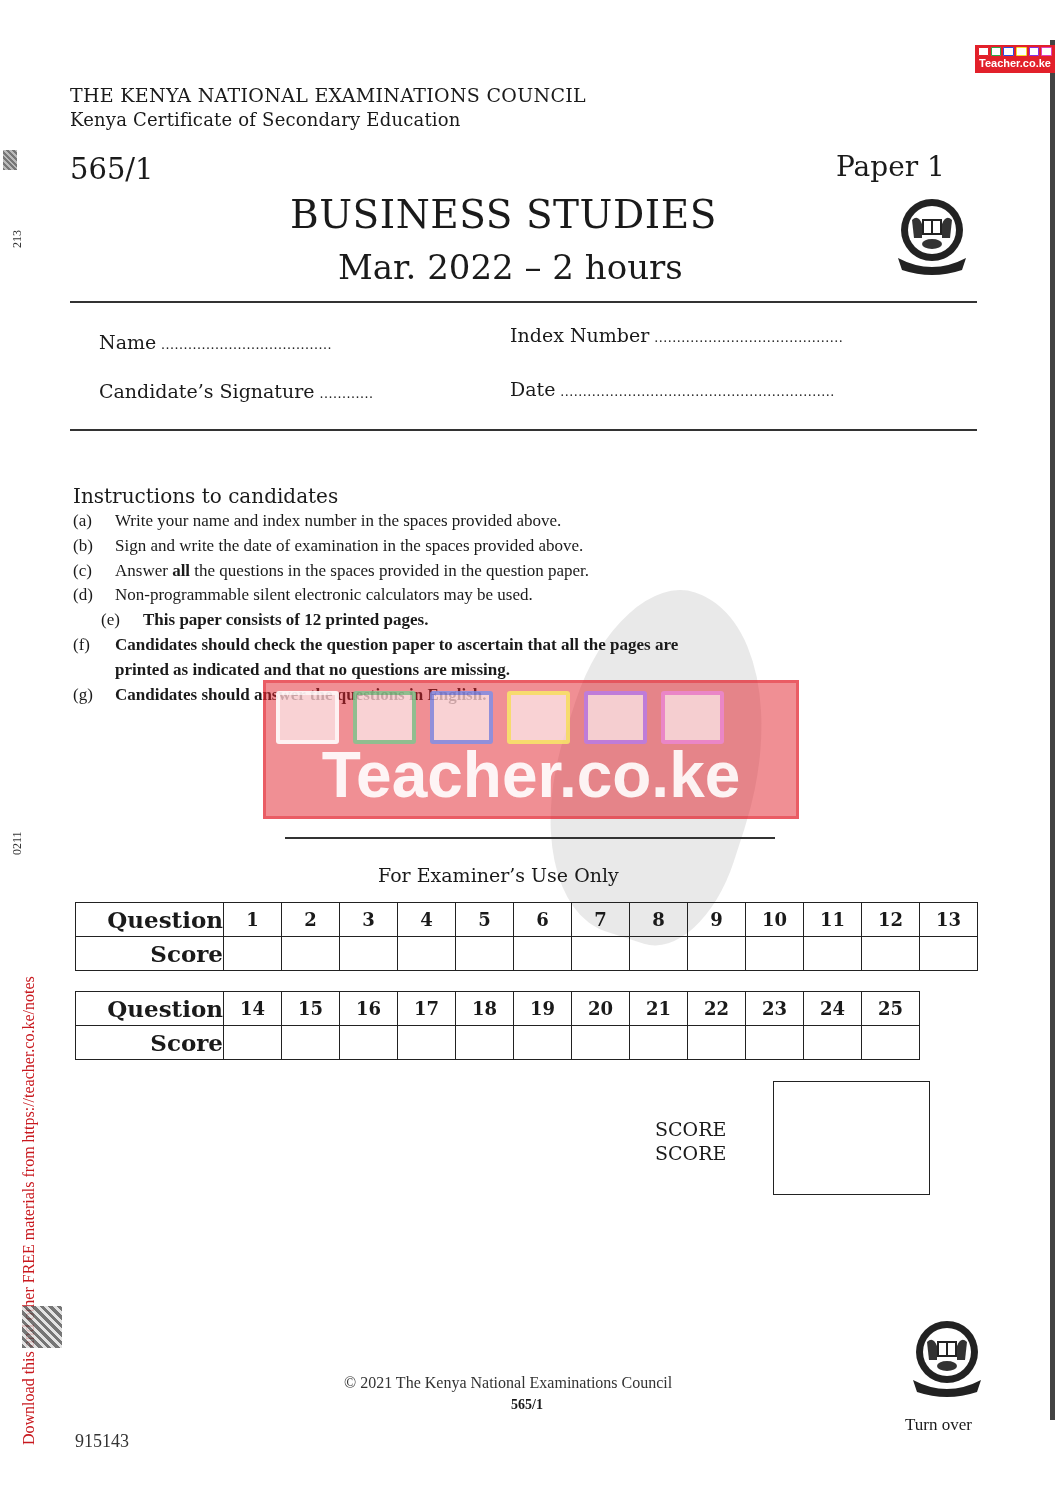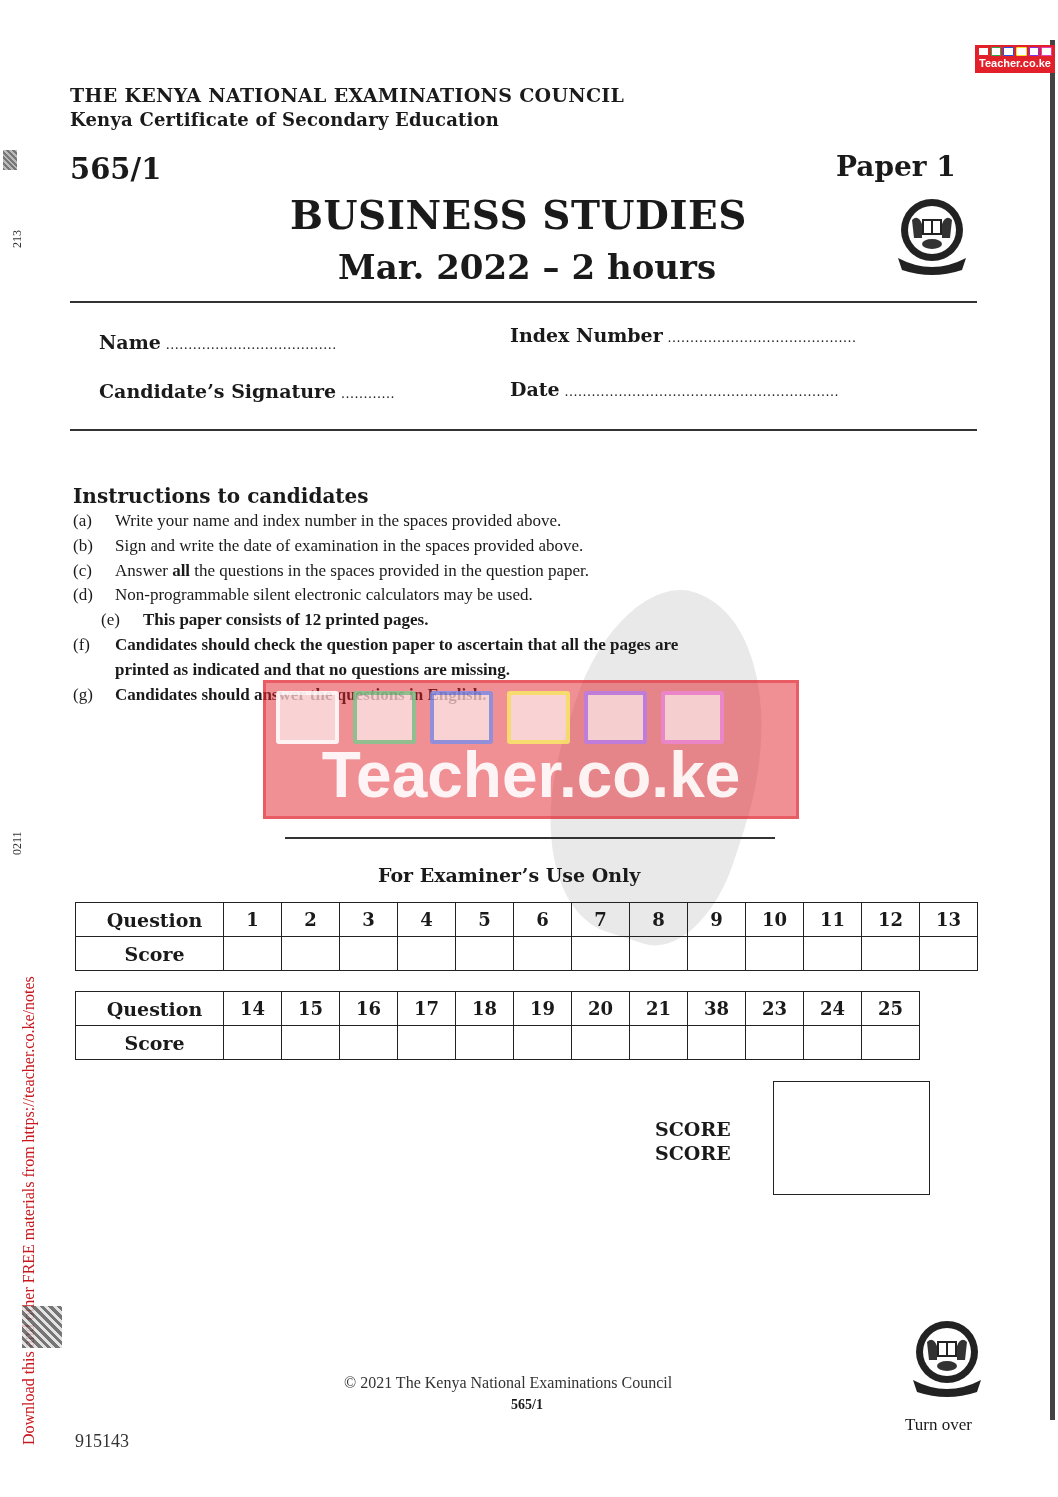--- a/index.html
+++ b/index.html
@@ -1,19 +1,19 @@
 <!DOCTYPE html>
 <html><head>
 <meta charset="utf-8">
 <style>
   html, body { margin:0; padding:0; }
   body { width:1058px; height:1497px; background:#fff; position:relative; overflow:hidden;
          font-family:"DejaVu Serif", serif; color:#1a1a1a; }
   .abs { position:absolute; }
-  .slab { font-family:"DejaVu Serif", serif; font-weight:bold; }
+  .slab { font-family:"DejaVu Serif", serif; font-weight:normal; }
 
   
   .edge-bar { left:1050px; top:40px; width:5px; height:1380px; background:#222; opacity:.85; }
 
   
   .logo { left:975px; top:45px; width:80px; height:28px; background:#e2202a; }
   .logo .squares { display:flex; gap:2px; padding:2px 3px 0; }
   .logo .sq { width:10px; height:7px; border:1.5px solid; background:#fff; border-radius:1px; }
   .logo .txt { color:#fff; font-family:"Liberation Sans", sans-serif; font-weight:bold; font-size:11px; text-align:center; line-height:14px; }
 
@@ -44,21 +44,21 @@
   .wm .boxes { display:flex; gap:14px; padding:8px 10px 0; }
   .wm .b { width:55px; height:45px; border:4px solid; border-radius:3px; background:rgba(255,255,255,.6); }
   .wm .t { color:rgba(255,255,255,.9); font-family:"Liberation Sans", sans-serif; font-weight:bold; font-size:64px; text-align:center; line-height:70px; margin-top:-4px; }
   .stamp { left:560px; top:590px; width:200px; height:350px; background:rgba(120,120,120,.16); border-radius:40% 60% 30% 50%; transform:rotate(18deg); }
 
   .sig-line { left:285px; top:837px; width:490px; height:1.5px; background:#333; }
   .exam-title { left:378px; top:864px; font-size:19px; }
 
   table.score { position:absolute; border-collapse:collapse; }
   table.score td { border:1.5px solid #222; height:33px; font-family:"DejaVu Serif", serif; font-weight:bold; font-size:18px; text-align:center; padding:0; }
-  table.score td.hd { text-align:center; padding-left:10px; width:137px; font-size:19px; }
+  table.score td.hd { text-align:right; padding-left:10px; width:137px; font-size:23px; }
   table.score td.c { width:57px; }
 
   .total-label { left:655px; top:1117px; font-size:19px; line-height:24px; }
   .total-box { left:773px; top:1081px; width:155px; height:112px; border:1.5px solid #222; }
 
   .copyright { left:344px; top:1374px; font-family:"Liberation Serif", serif; font-size:16px; color:#333; }
   .foot-code { left:511px; top:1397px; font-family:"Liberation Serif", serif; font-weight:bold; font-size:14px; }
   .turn { left:905px; top:1415px; font-family:"Liberation Serif", serif; font-size:17px; }
   .serial { left:75px; top:1431px; font-family:"Liberation Serif", serif; font-size:18px; color:#333; }
 
@@ -212,21 +212,21 @@
       <tr>
     <td class="hd">Question</td>
     <td class="c">14</td>
     <td class="c">15</td>
     <td class="c">16</td>
     <td class="c">17</td>
     <td class="c">18</td>
     <td class="c">19</td>
     <td class="c">20</td>
     <td class="c">21</td>
-    <td class="c">38</td>
+    <td class="c">22</td>
     <td class="c">23</td>
     <td class="c">24</td>
     <td class="c">25</td>
   </tr>
   <tr>
     <td class="hd">Score</td>
     <td></td>
         <td></td>
     <td></td>
         <td></td>

